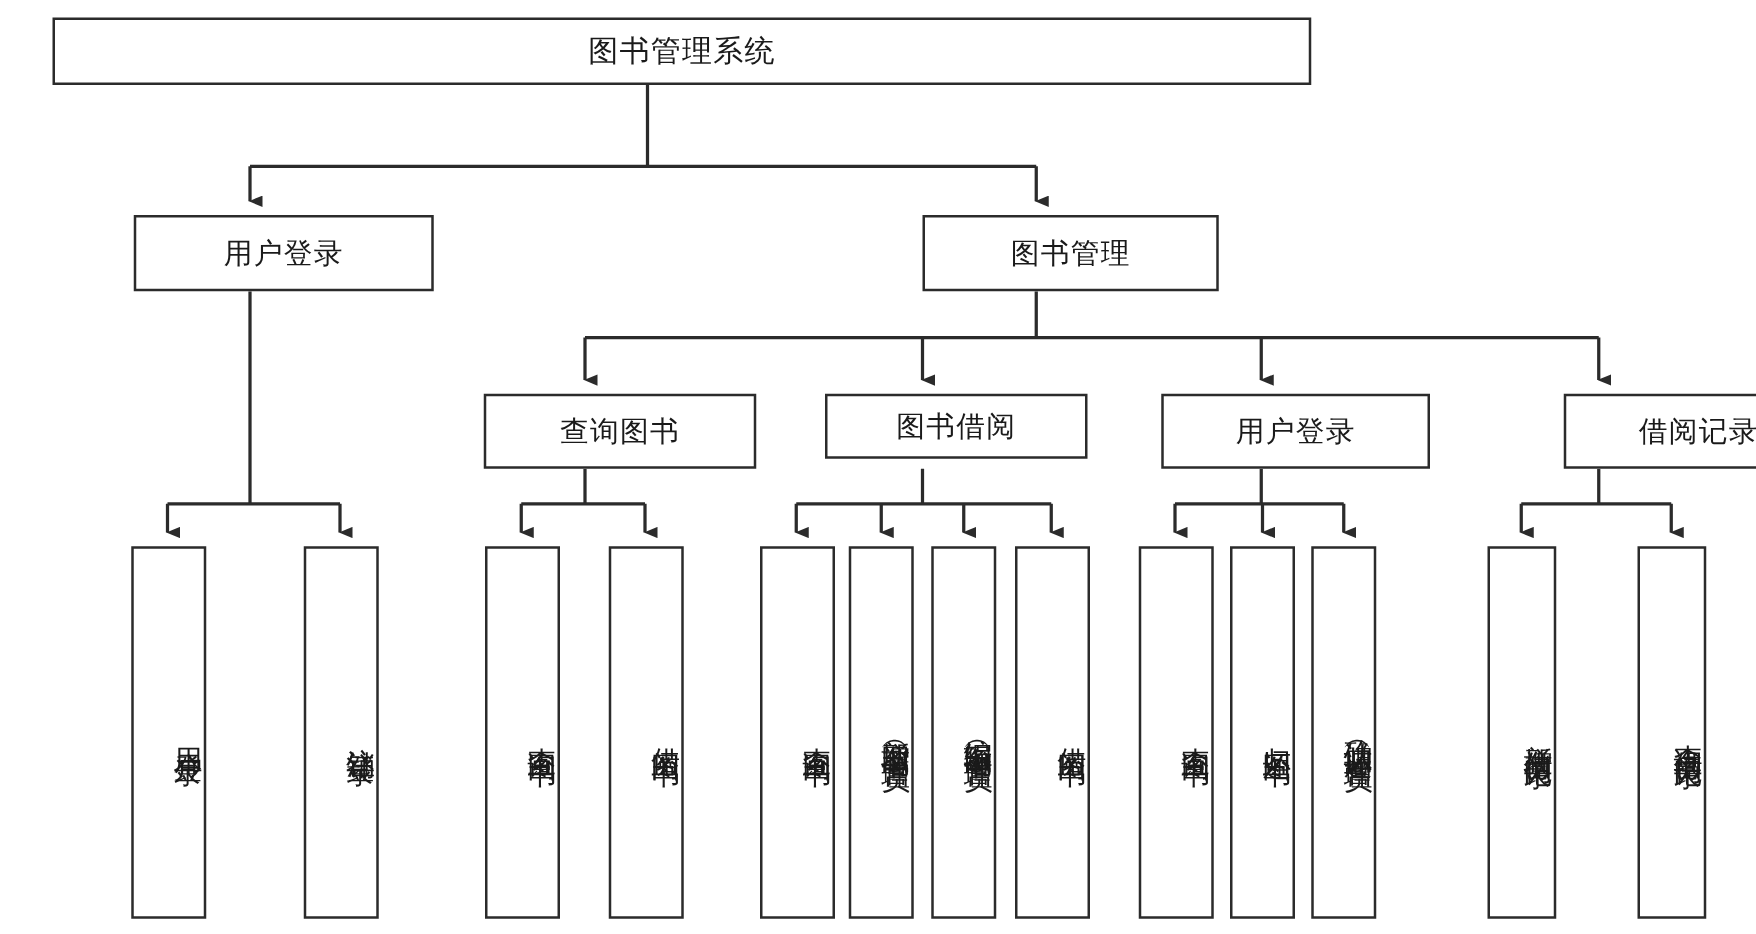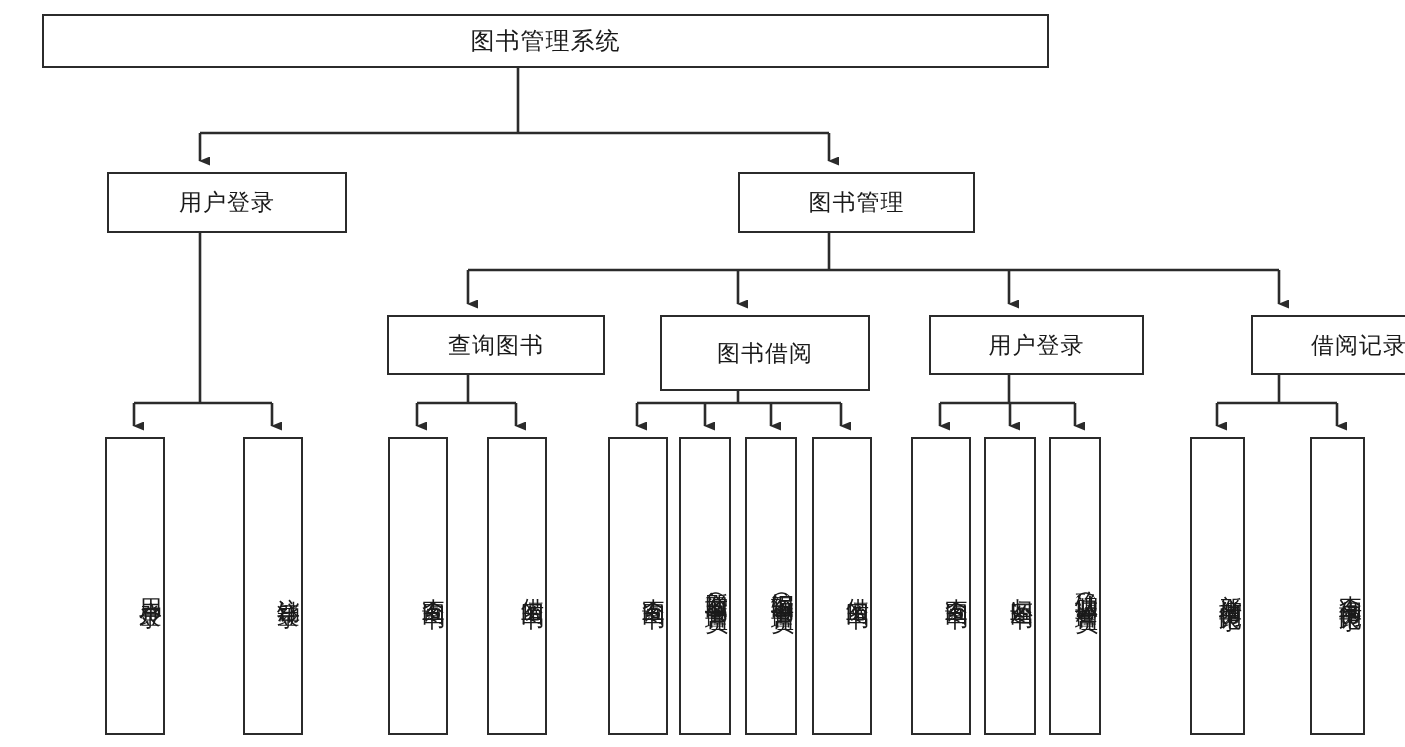--- a/index.html
+++ b/index.html
@@ -123,21 +123,21 @@
       </div>
       <div class="node horiz" style="left: 80px; top: 172px; width: 240px; height: 61px;">
         <span class="htext">用户登录</span>
       </div>
       <div class="node horiz" style="left: 711px; top: 172px; width: 237px; height: 61px;">
         <span class="htext">图书管理</span>
       </div>
       <div class="node horiz" style="left: 360px; top: 315px; width: 218px; height: 60px;">
         <span class="htext">查询图书</span>
       </div>
-      <div class="node horiz" style="left: 633px; top: 315px; width: 210px; height: 76px;">
+      <div class="node horiz" style="left: 633px; top: 315px; width: 210px; height: 52px;">
         <span class="htext">图书借阅</span>
       </div>
       <div class="node horiz" style="left: 902px; top: 315px; width: 215px; height: 60px;">
         <span class="htext">用户登录</span>
       </div>
       <div class="node horiz" style="left: 1224px; top: 315px; width: 216px; height: 60px;">
         <span class="htext">借阅记录</span>
       </div>
       <div class="node vert" style="left: 105px; top: 437px; width: 60px; height: 298px;">
         <span class="vtext">用户登录</span>

